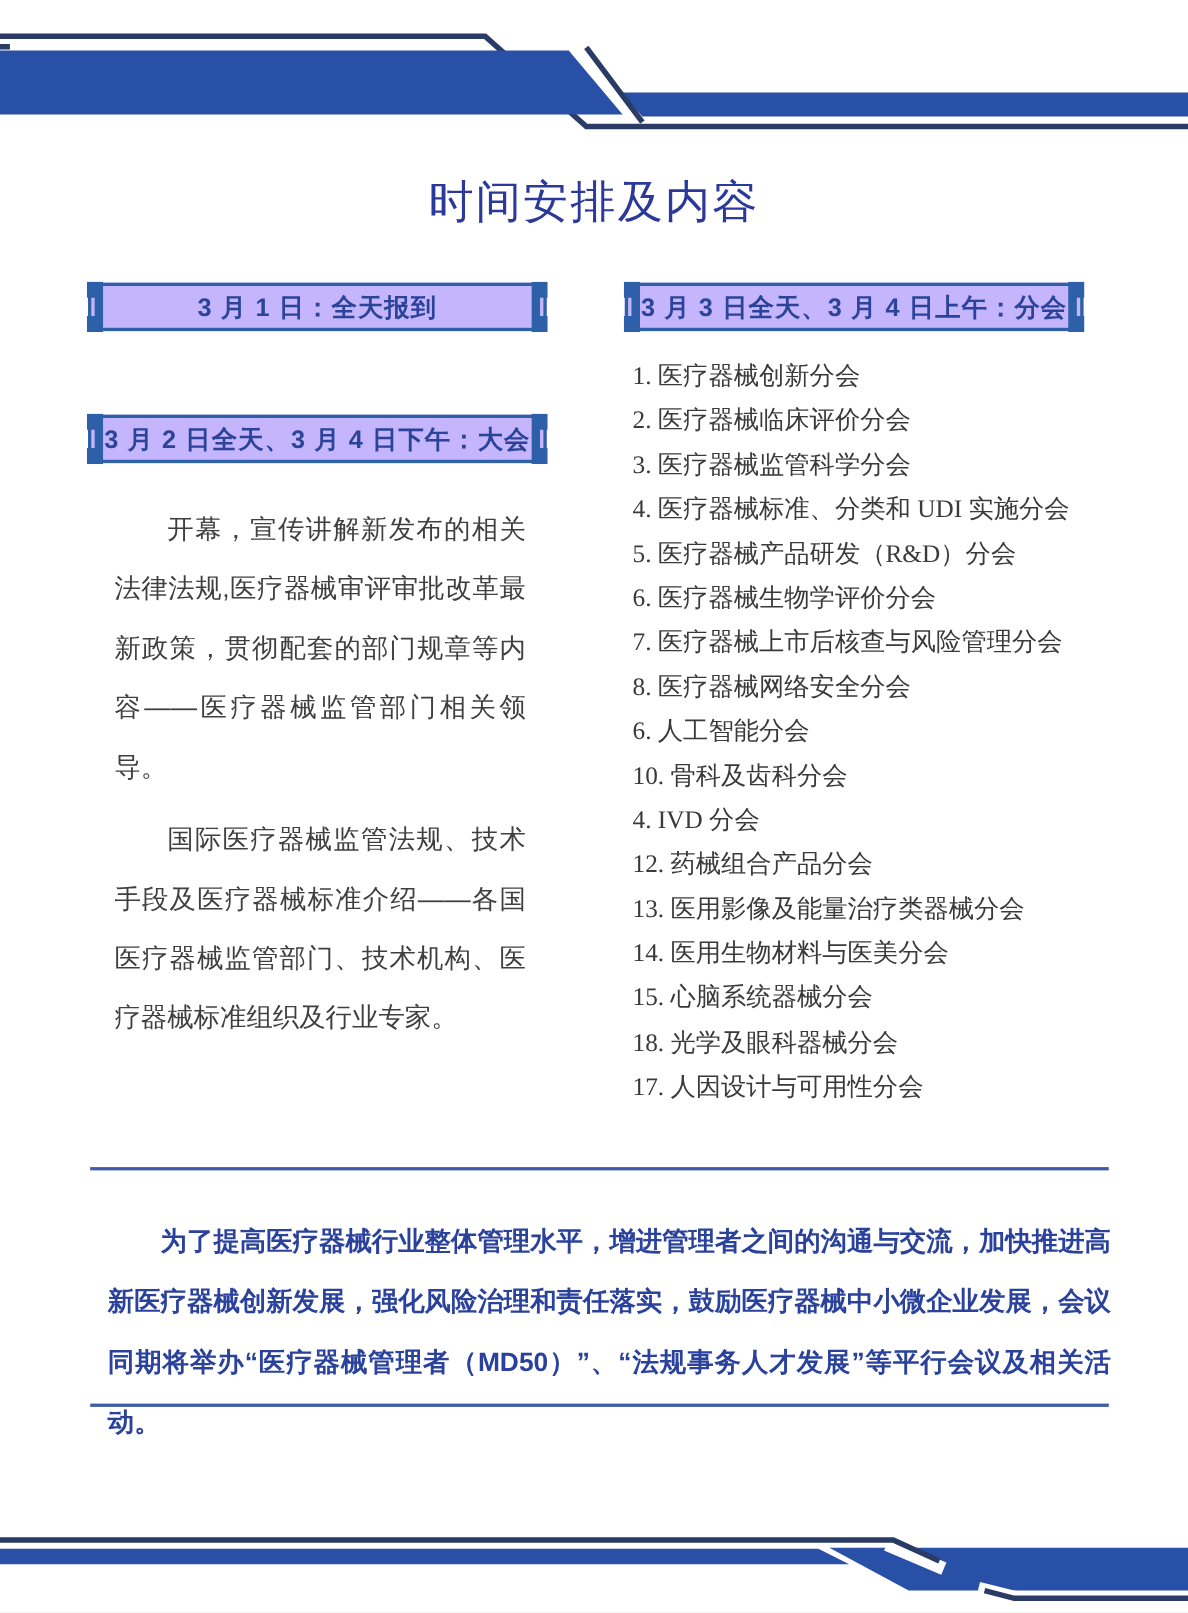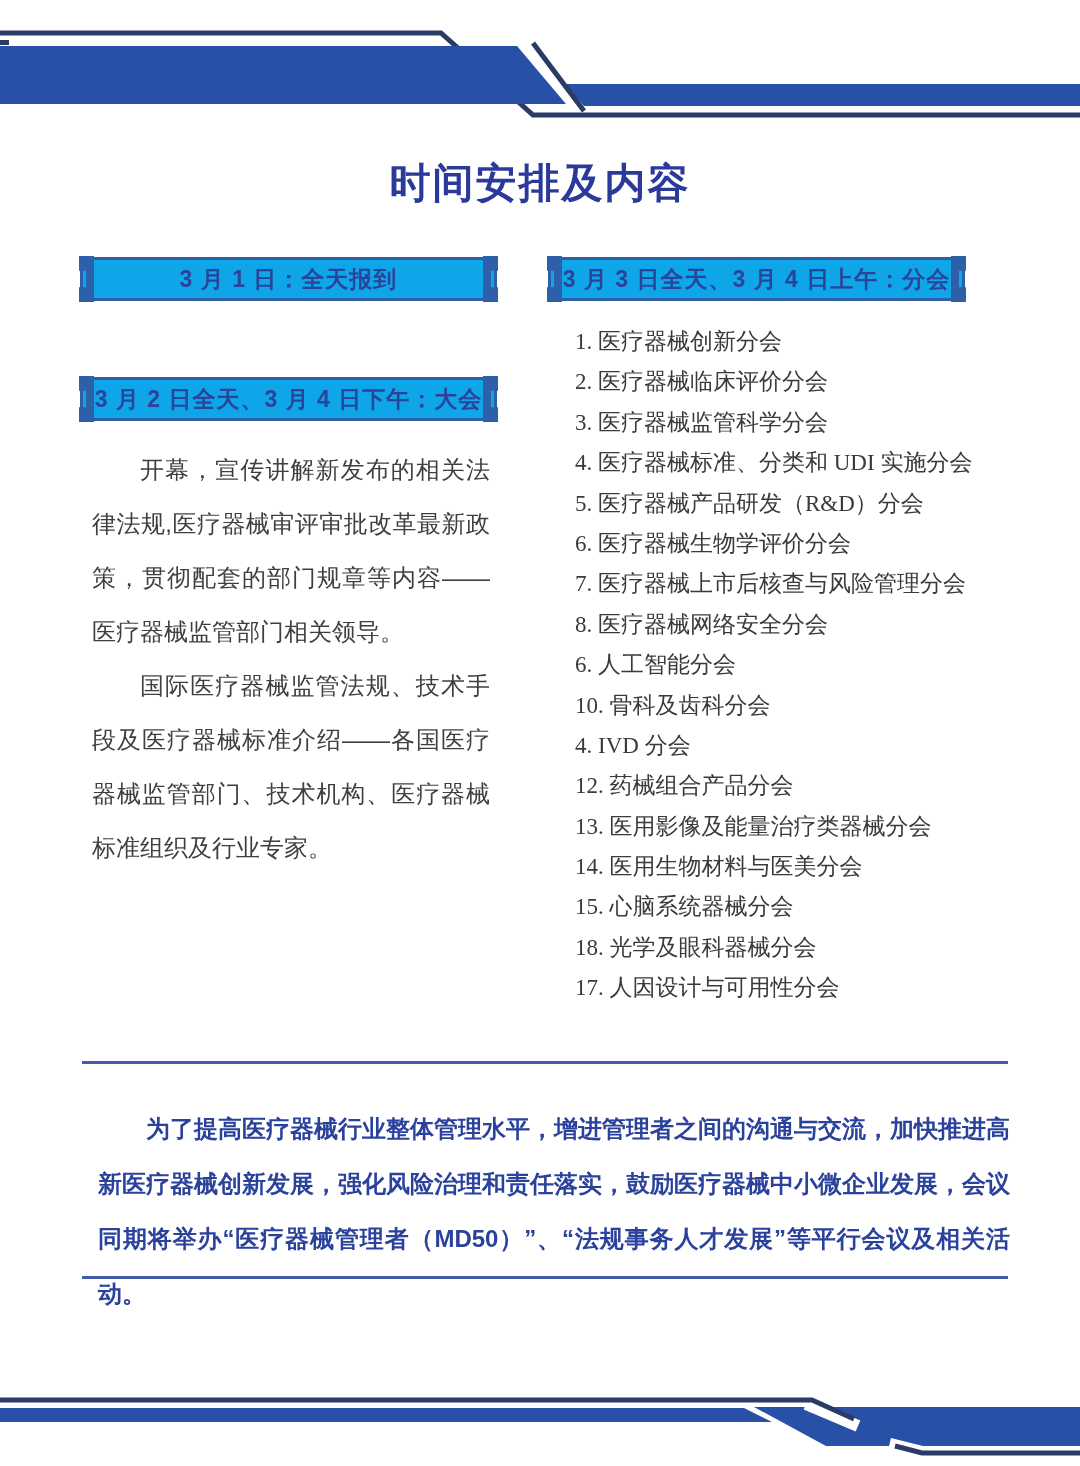--- a/index.html
+++ b/index.html
@@ -21,56 +21,56 @@
     overflow:hidden;
     font-family:"Liberation Sans",sans-serif;
   }
   .decor{position:absolute;left:0;width:1080px;display:block;}
   .decor.top{top:0;height:140px;}
   .decor.bottom{bottom:0;height:150px;}
 
   .page-title{
     position:absolute;top:156px;left:0;width:100%;
     text-align:center;
-    font-size:41px;font-weight:bold;color:var(--title);
+    font-size:41px;font-weight:normal;color:var(--title);
     letter-spacing:2px;margin:0;
   }
 
   .plaque{
     position:absolute;height:44px;width:417px;
     border:3px solid var(--border);
     box-sizing:border-box;
-    background:#0ea5e9;
+    background:#c4b5fd;
     display:flex;align-items:center;justify-content:center;
   }
   .plaque::before,.plaque::after{
     content:"";position:absolute;top:-4px;bottom:-4px;width:15px;
     background:var(--border);
   }
   .plaque::before{
     left:-4px;
     clip-path:polygon(0% 0%,100% 0%,100% 100%,0% 100%,0% 68%,47% 68%,47% 32%,0% 32%);
   }
   .plaque::after{
     right:-4px;
     clip-path:polygon(0% 0%,100% 0%,100% 32%,53% 32%,53% 68%,100% 68%,100% 100%,0% 100%);
   }
   .plaque span{
     font-size:23px;font-weight:bold;color:var(--plaque-text);
     letter-spacing:1px;white-space:nowrap;
   }
   #plaque-1{left:80px;top:257px;}
   #plaque-2{left:80px;top:377px;align-items:center;}
-  #plaque-3{left:548px;top:257px;}
+  #plaque-3{left:568px;top:257px;}
 
   .left-paras{
     position:absolute;left:92px;top:443px;width:398px;
   }
   .left-paras p{
-    margin:0;
+    margin:12px;
     font-size:24px;line-height:54px;color:var(--body);
     text-align:justify;text-indent:2em;
     font-weight:400;
   }
 
   .session-list{
     position:absolute;left:575px;top:322px;width:430px;
   }
   .session-list .row{
     height:40.4px;line-height:40.4px;

